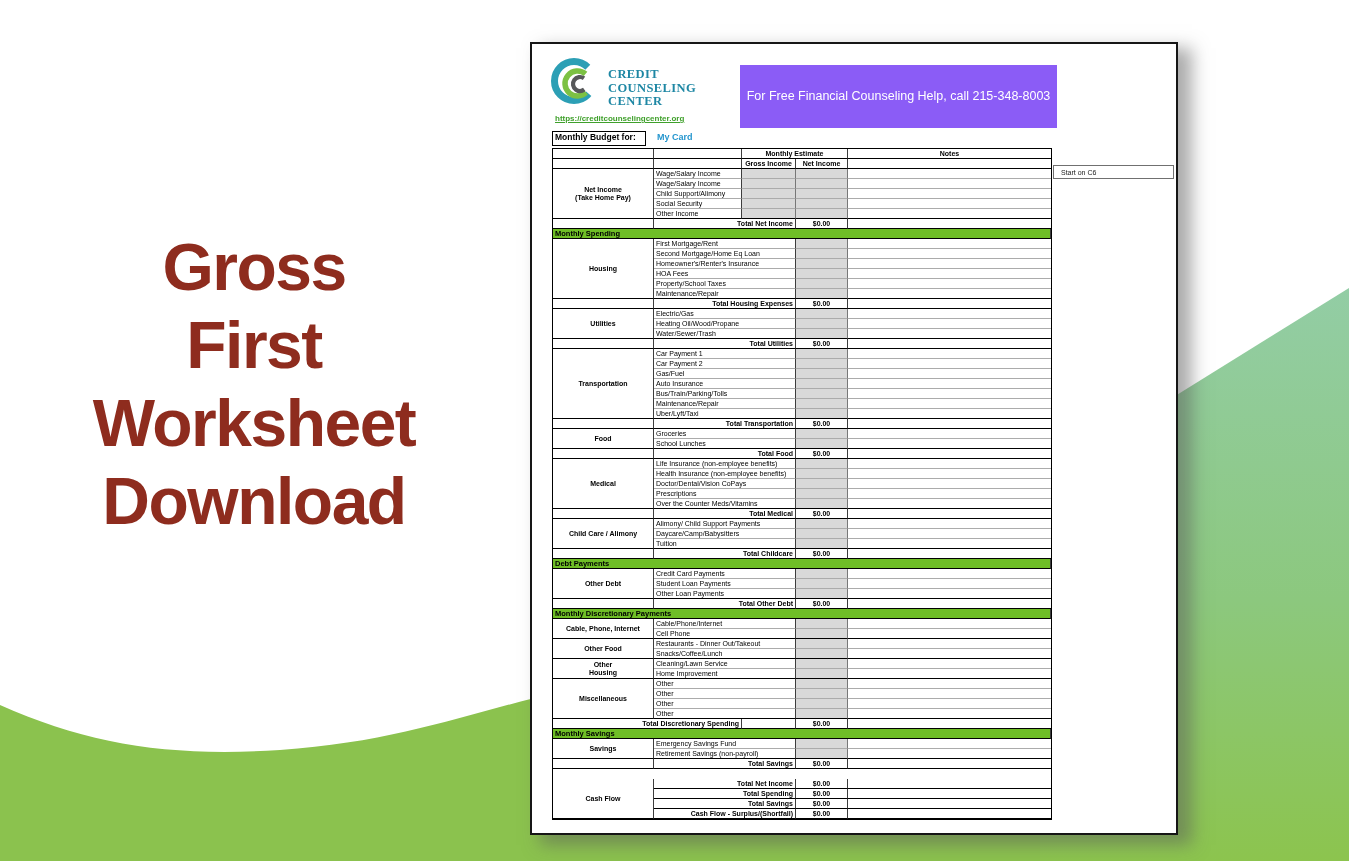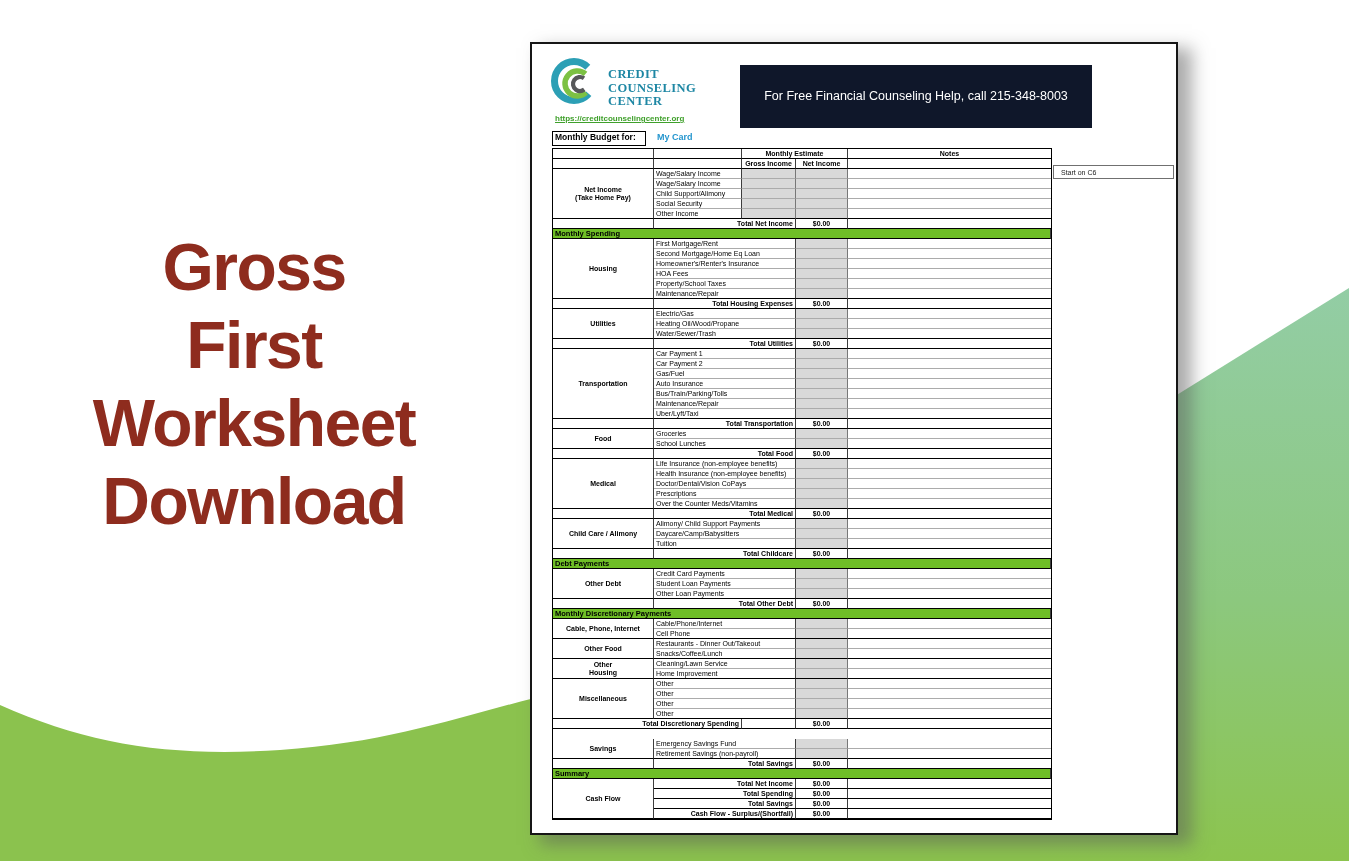--- a/index.html
+++ b/index.html
@@ -17,21 +17,21 @@
         border:2px solid #161616;box-sizing:border-box;
         box-shadow:12px 8px 16px 2px rgba(90,90,90,.5);}
 
   
   .logo-mark{position:absolute;left:18px;top:10px;}
   .logo-text{position:absolute;left:76px;top:24px;font-family:"Liberation Serif",serif;
              font-weight:bold;font-size:12.5px;line-height:13.5px;letter-spacing:.4px;color:#1E87A4;}
   .site-link{position:absolute;left:23px;top:70px;font-size:8px;font-weight:bold;color:#3FA02B;
              text-decoration:underline;cursor:pointer;}
 
-  .phone-banner{position:absolute;left:208px;top:21px;width:352px;height:63px;background:#0f172a;
+  .phone-banner{position:absolute;left:208px;top:21px;width:317px;height:63px;background:#8b5cf6;
                 color:#fff;display:flex;align-items:center;justify-content:center;text-align:center;
                 font-size:12.5px;line-height:17px;padding:0 4px;box-sizing:border-box;}
 
   .budget-box{position:absolute;left:20px;top:87px;width:94px;height:15px;border:1.5px solid #000;
               box-sizing:border-box;font-size:8.5px;font-weight:bold;line-height:11px;padding-left:2px;}
   .budget-name{position:absolute;left:125px;top:88px;font-size:9px;font-weight:bold;color:#2596CE;}
 
   .annotation{position:absolute;left:521px;top:121px;width:121px;height:14px;border:1px solid #707070;
               background:#fff;box-sizing:border-box;display:flex;align-items:center;
               padding-left:7px;font-size:7px;color:#222;}
@@ -298,32 +298,32 @@
         <div class="item" style="grid-area: 56 / 2 / auto / span 2;">Other</div>
         <div class="gray" style="grid-area: 56 / 4;"></div>
         <div class="no-br" style="grid-area: 56 / 5;"></div>
         <div class="item bb" style="grid-area: 57 / 2 / auto / span 2;">Other</div>
         <div class="gray bb" style="grid-area: 57 / 4;"></div>
         <div class="no-br bb" style="grid-area: 57 / 5;"></div>
         <div class="tlabel" style="grid-area: 58 / 1 / auto / span 2;">Total Discretionary Spending</div>
         <div class="empty" style="grid-area: 58 / 3;"></div>
         <div class="tvalue" style="grid-area: 58 / 4;">$0.00</div>
         <div class="no-br bb" style="grid-area: 58 / 5;"></div>
+        <div class="banner-row" style="grid-area: 59 / 1 / auto / -1;">Monthly Savings</div>
         <div class="cat" style="grid-area: 60 / 1 / span 2;">Savings</div>
         <div class="item" style="grid-area: 60 / 2 / auto / span 2;">Emergency Savings Fund</div>
         <div class="gray" style="grid-area: 60 / 4;"></div>
         <div class="no-br" style="grid-area: 60 / 5;"></div>
         <div class="item bb" style="grid-area: 61 / 2 / auto / span 2;">Retirement Savings (non-payroll)</div>
         <div class="gray bb" style="grid-area: 61 / 4;"></div>
         <div class="no-br bb" style="grid-area: 61 / 5;"></div>
         <div class="empty" style="grid-area: 62 / 1;"></div>
         <div class="tlabel" style="grid-area: 62 / 2 / auto / span 2;">Total Savings</div>
         <div class="tvalue" style="grid-area: 62 / 4;">$0.00</div>
         <div class="no-br bb" style="grid-area: 62 / 5;"></div>
-        <div class="banner-row" style="grid-area: 63 / 1 / auto / -1;">Summary</div>
         <div class="cat" style="grid-area: 64 / 1 / span 4;">Cash Flow</div>
         <div class="tlabel" style="grid-area: 64 / 2 / auto / span 2;">Total Net Income</div>
         <div class="tvalue" style="grid-area: 64 / 4;">$0.00</div>
         <div class="no-br bb" style="grid-area: 64 / 5;"></div>
         <div class="tlabel" style="grid-area: 65 / 2 / auto / span 2;">Total Spending</div>
         <div class="tvalue" style="grid-area: 65 / 4;">$0.00</div>
         <div class="no-br bb" style="grid-area: 65 / 5;"></div>
         <div class="tlabel" style="grid-area: 66 / 2 / auto / span 2;">Total Savings</div>
         <div class="tvalue" style="grid-area: 66 / 4;">$0.00</div>
         <div class="no-br bb" style="grid-area: 66 / 5;"></div>

